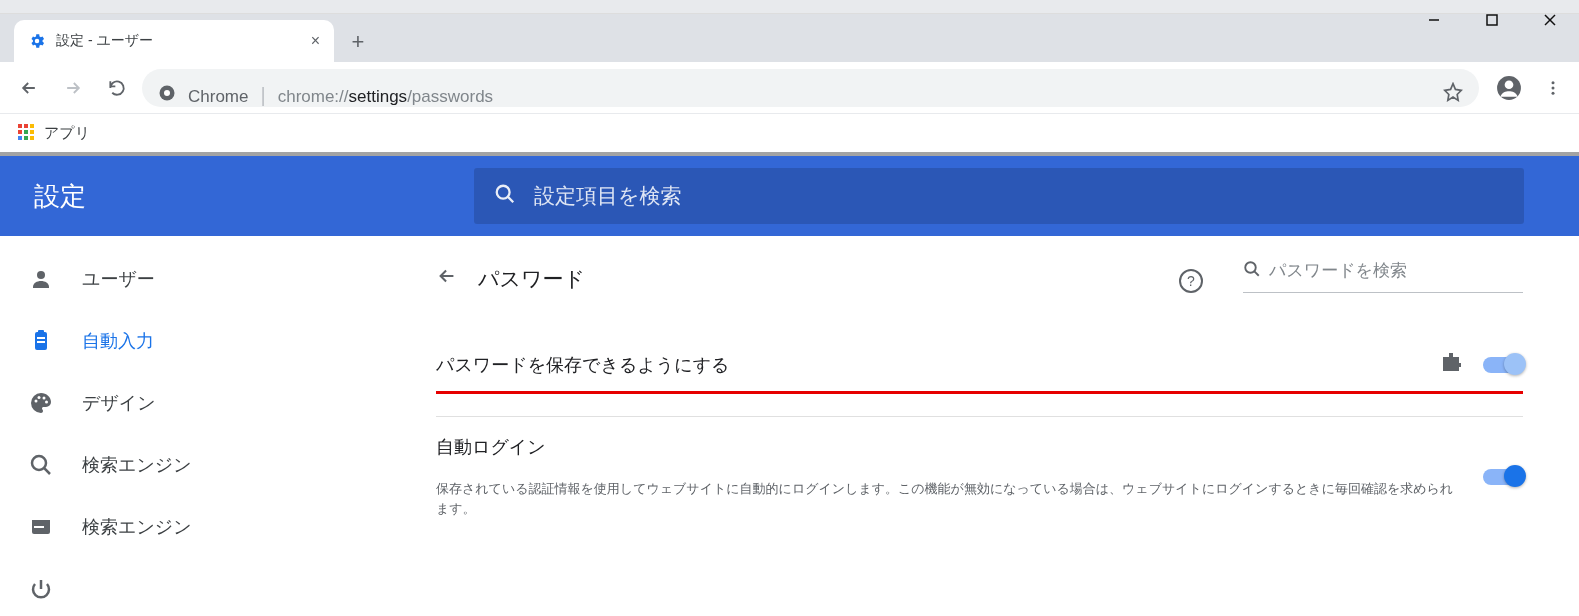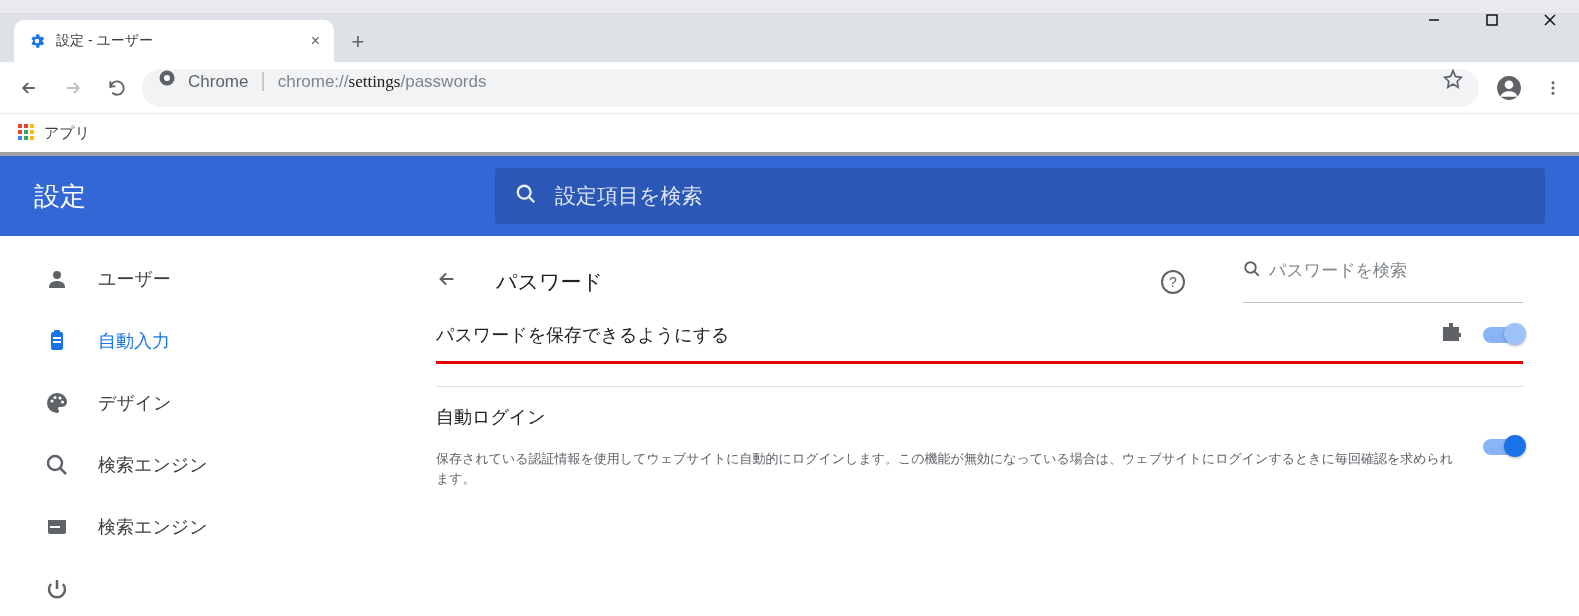--- a/index.html
+++ b/index.html
@@ -15,58 +15,58 @@
 .tab-title { flex: 1; white-space: nowrap; overflow: hidden; text-overflow: ellipsis; }
 .tab-close { font-size: 16px; color: #5f6368; cursor: pointer; }
 .newtab { width: 32px; height: 32px; display: flex; align-items: center; justify-content: center; color: #5f6368; font-size: 22px; cursor: pointer; margin-left: 8px; margin-bottom: 4px; }
 .win-controls { position: absolute; right: 0; top: -14px; display: flex; height: 48px; }
 .win-btn { width: 58px; height: 40px; display: flex; align-items: center; justify-content: center; color: #111; font-size: 14px; cursor: pointer; }
 
 
 .toolbar { height: 52px; background: #fff; display: flex; align-items: center; padding: 0 10px; gap: 6px; border-bottom: 1px solid #e8eaed; }
 .nav-btn { width: 38px; height: 38px; display: flex; align-items: center; justify-content: center; color: #5f6368; border-radius: 50%; cursor: pointer; }
 .nav-btn.disabled { color: #bdc1c6; }
-.addrbar { flex: 1; height: 38px; background: #f1f3f4; border-radius: 19px; display: flex; align-items: flex-start; padding: 0 16px; gap: 12px; color: #5f6368; font-size: 17px; }
+.addrbar { flex: 1; height: 38px; background: #f1f3f4; border-radius: 19px; display: flex; align-items: flex-end; padding: 0 16px; gap: 12px; color: #5f6368; font-size: 17px; }
 .addr-text { display: flex; align-items: baseline; gap: 0; }
-.addr-text .dark { color: #202124; font-family: Liberation Serif, serif; }
+.addr-text .dark { color: #202124; }
 .addr-text .light { color: #80868b; }
 .addr-sep { color: #bdc1c6; margin: 0 12px; font-size: 20px; }
 .right-icons { display: flex; align-items: center; gap: 12px; margin-left: 8px; }
 .right-icon { width: 32px; height: 32px; display: flex; align-items: center; justify-content: center; color: #5f6368; border-radius: 50%; cursor: pointer; }
 
 
 .bmbar { height: 42px; display: flex; align-items: center; padding: 0 18px; gap: 10px; border-bottom: 4px solid #a3a3a3; }
 .bm-item { display: flex; align-items: center; gap: 8px; font-size: 15px; color: #3c4043; cursor: pointer; }
 .apps-icon { width: 18px; height: 18px; display: grid; grid-template-columns: repeat(3, 4px); grid-template-rows: repeat(3, 4px); gap: 2px; }
 .apps-icon span:nth-child(1){background:#ea4335;} .apps-icon span:nth-child(2){background:#ea4335;} .apps-icon span:nth-child(3){background:#fbbc04;}
 .apps-icon span:nth-child(4){background:#ea4335;} .apps-icon span:nth-child(5){background:#34a853;} .apps-icon span:nth-child(6){background:#fbbc04;}
 .apps-icon span:nth-child(7){background:#4285f4;} .apps-icon span:nth-child(8){background:#34a853;} .apps-icon span:nth-child(9){background:#fbbc04;}
 
 
-.settings-header { height: 80px; background: #3367d6; display: flex; align-items: center; padding: 10px 34px; gap: 48px; justify-content: space-between; }
+.settings-header { height: 80px; background: #3367d6; display: flex; align-items: center; padding: 10px 34px; gap: 48px; }
 .settings-title { color: #fff; font-size: 26px; }
 .search-wrap { flex: 1; max-width: 1050px; height: 56px; background: rgba(0,0,0,0.15); border-radius: 3px; display: flex; align-items: center; padding: 0 20px; gap: 18px; margin-left: 340px; }
 .search-wrap .sicon { color: #fff; opacity: 0.9; }
 .search-wrap input { flex: 1; background: transparent; border: none; outline: none; color: #fef9c3; font-size: 21px; }
 .search-wrap input::placeholder { color: rgba(255,255,255,0.85); }
 
 
 .content { display: flex; height: calc(616px - 14px - 48px - 52px - 42px - 80px); }
 .sidebar { width: 380px; overflow-y: scroll; padding-top: 12px; }
-.sidebar-item { height: 62px; display: flex; align-items: center; padding: 0 44px; gap: 28px; font-size: 18px; color: #3c4043; cursor: pointer; }
+.sidebar-item { height: 62px; display: flex; align-items: center; padding: 0 28px; gap: 28px; font-size: 18px; color: #3c4043; cursor: pointer; }
 .sidebar-item .sicon { width: 26px; color: #5f6368; display: flex; align-items: center; justify-content: center; }
 .sidebar-item.active { color: #1a73e8; }
 .sidebar-item.active .sicon { color: #1a73e8; }
 
 .main { flex: 1; overflow-y: scroll; padding: 24px 56px 24px 56px; }
-.page-head { display: flex; align-items: center; gap: 38px; }
+.page-head { display: flex; align-items: flex-end; gap: 20px; margin-bottom: 40px; }
 .back-arrow { font-size: 22px; color: #5f6368; cursor: pointer; }
 .page-title { font-size: 21px; color: #202124; flex: 1; }
 .help-icon { width: 24px; height: 24px; border: 2px solid #5f6368; border-radius: 50%; display: flex; align-items: center; justify-content: center; font-size: 14px; color: #5f6368; cursor: pointer; margin-right: 20px; }
-.pw-search { display: flex; align-items: center; gap: 8px; border-bottom: 1px solid #bdc1c6; padding-bottom: 20px; width: 280px; }
+.pw-search { display: flex; align-items: center; gap: 8px; border-bottom: 1px solid #bdc1c6; padding-bottom: 10px; width: 280px; }
 .pw-search input { border: none; outline: none; font-size: 17px; color: #5f6368; flex: 1; }
 .pw-search input::placeholder { color: #80868b; }
 
 .setting-row { padding: 18px 0 12px; display: flex; align-items: center; gap: 20px; }
 .setting-row.underlined { border-bottom: 3px solid #e60000; }
 .setting-body { flex: 1; }
 .setting-title { font-size: 18px; color: #202124; }
 .setting-desc { font-size: 13px; color: #5f6368; margin-top: 20px; line-height: 1.5; }
 .divider { height: 1px; background: #e0e0e0; margin-top: 22px; }
 

